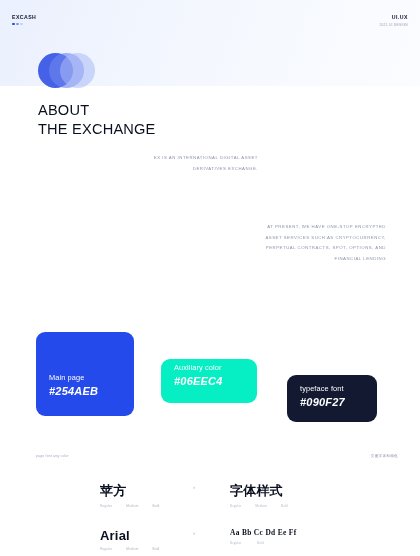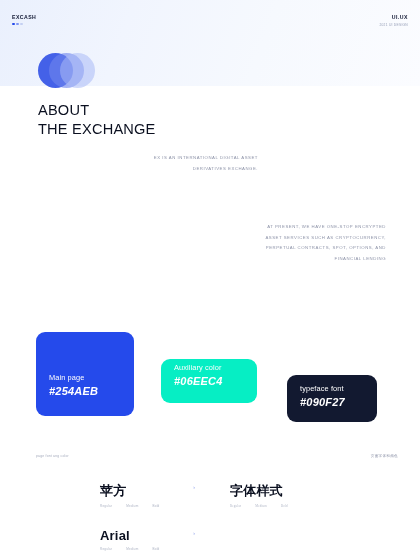--- a/index.html
+++ b/index.html
@@ -196,16 +196,23 @@
 
     <div class="type-row">
       <div class="type-name">字体样式</div>
       <div class="type-weights">
         <span>Regular</span>
         <span>Medium</span>
         <span>Bold</span>
       </div>
     </div>
 
+    <div class="type-row">
+      <div class="specimen">Aa Bb Cc Dd Ee  Ff</div>
+      <div class="specimen-weights">
+        <span>Regular</span>
+        <span>Bold</span>
+      </div>
+    </div>
 
   </div>
 
 </div>
 
 </body></html>

